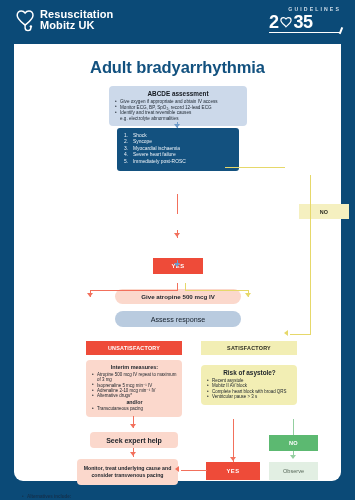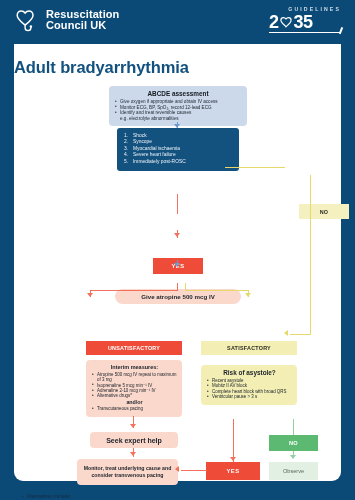--- a/index.html
+++ b/index.html
@@ -6,38 +6,38 @@
   body{
     width:355px;height:500px;overflow:hidden;
     background:#0b4a77;
     font-family:"Liberation Sans","DejaVu Sans",sans-serif;
     -webkit-font-smoothing:antialiased;
   }
   .page{position:relative;width:355px;height:500px;background:#0b4a77;}
 
   
   .header{position:absolute;left:0;top:0;width:355px;height:44px;}
-  .logo{position:absolute;left:14px;top:7px;display:flex;align-items:center;gap:6px;}
+  .logo{position:absolute;left:14px;top:7px;display:flex;align-items:center;}
   .logo-mark{width:26px;height:26px;position:relative;}
   .logo-text{color:#ffffff;font-weight:bold;font-size:11px;line-height:11.5px;letter-spacing:.1px;}
   .guidelines{position:absolute;right:14px;top:6px;text-align:right;}
   .g-word{color:#cfdce8;font-size:5.2px;letter-spacing:2.1px;font-weight:bold;margin-bottom:1px;}
   .g-year{color:#ffffff;font-size:18px;font-weight:bold;line-height:18px;display:flex;align-items:center;letter-spacing:-.5px;}
   .g-heart{display:inline-block;width:15px;height:15px;position:relative;margin:0 0px;}
   .g-rule{width:72px;height:0;border-bottom:1.6px solid #ffffff;margin-top:1px;position:relative;}
   .g-rule:after{content:"";position:absolute;right:-1px;top:-5px;width:1.6px;height:7px;background:#ffffff;transform:rotate(22deg);}
 
   
   .card{
     position:absolute;left:14px;top:44px;width:327px;height:437px;
     background:#ffffff;border-radius:0 0 9px 9px;
   }
 
   .title{
-    position:absolute;left:0;top:14px;width:327px;text-align:left;
+    position:absolute;left:0;top:14px;width:327px;text-align:center;
     color:#12517f;font-size:16.5px;font-weight:bold;letter-spacing:-.1px;
   }
 
   
   .box{position:absolute;box-sizing:border-box;}
   .bx-abcde{
     left:95px;top:42px;width:138px;
     background:#ccd9ea;border-radius:4px;padding:4px 6px 5px 6px;
   }
   .bx-abcde .hd{text-align:center;font-weight:bold;font-size:6.4px;color:#13181f;margin-bottom:2px;}
@@ -169,21 +169,21 @@
     <div class="logo">
       <span class="logo-mark">
         <svg width="26" height="26" viewBox="0 0 26 26">
           <path d="M3.2 8.2c0-2.5 1.9-4.3 4.1-4.3 1.9 0 3.1 1.1 3.8 2.1.7-1 1.9-2.1 3.8-2.1 2.2 0 4.1 1.8 4.1 4.3 0 4.2-5.7 7.9-7.9 9.9C8.9 16.1 3.2 12.4 3.2 8.2z" fill="none" stroke="#ffffff" stroke-width="1.5"></path>
           <path d="M11.1 18.6v2.2c0 1.6 1.3 2.8 2.9 2.8 1.6 0 2.9-1.2 2.9-2.8v-.5" fill="none" stroke="#ffffff" stroke-width="1.4" stroke-linecap="round"></path>
           <circle cx="16.9" cy="19.5" r="1.2" fill="#ffffff"></circle>
         </svg>
       </span>
       <span class="logo-text">
         <span>Resuscitation</span><br>
-        <span>Council UK</span>
+        <span>Mobitz UK</span>
       </span>
     </div>
 
     <div class="guidelines">
       <div class="g-word">GUIDELINES</div>
       <div class="g-year">
         <span>2</span>
         <span class="g-heart">
           <svg width="15" height="15" viewBox="0 0 20 20">
             <path d="M2.5 7c0-2.1 1.6-3.6 3.5-3.6 1.7 0 2.7 1 3.3 1.9.6-.9 1.6-1.9 3.3-1.9 1.9 0 3.5 1.5 3.5 3.6 0 3.6-5 6.9-6.8 8.6C8.5 13.9 2.5 10.6 2.5 7z" fill="none" stroke="#ffffff" stroke-width="1.6"></path>
@@ -239,20 +239,23 @@
     <div class="ln vl c-red" style="left:163px;top:186px;height:8px;"></div>
     <div class="ar ar-d" style="left:160.3px;top:189px;border-top:4px solid #f2705c;"></div>
 
     <div class="box bx-atropine">
       <span>Give atropine 500 mcg IV</span>
     </div>
 
     <div class="ln vl c-blue" style="left:163px;top:216px;height:6px;"></div>
     <div class="ar ar-d" style="left:160.3px;top:219px;border-top:4px solid #6f9ccb;"></div>
 
+    <div class="box bx-assess">
+      <span>Assess response</span>
+    </div>
 
     <div class="ln vl c-red" style="left:163px;top:239px;height:8px;"></div>
     <div class="ln hl c-red" style="left:76px;top:246px;width:88px;"></div>
     <div class="ln vl c-red" style="left:76px;top:246px;height:7px;"></div>
     <div class="ar ar-d" style="left:73.3px;top:249px;border-top:4px solid #f2705c;"></div>
 
     <div class="ln vl c-yel" style="left:171px;top:239px;height:8px;"></div>
     <div class="ln hl c-yel" style="left:171px;top:246px;width:64px;"></div>
     <div class="ln vl c-yel" style="left:234px;top:246px;height:7px;"></div>
     <div class="ar ar-d" style="left:231.3px;top:249px;border-top:4px solid #e6d86a;"></div>

